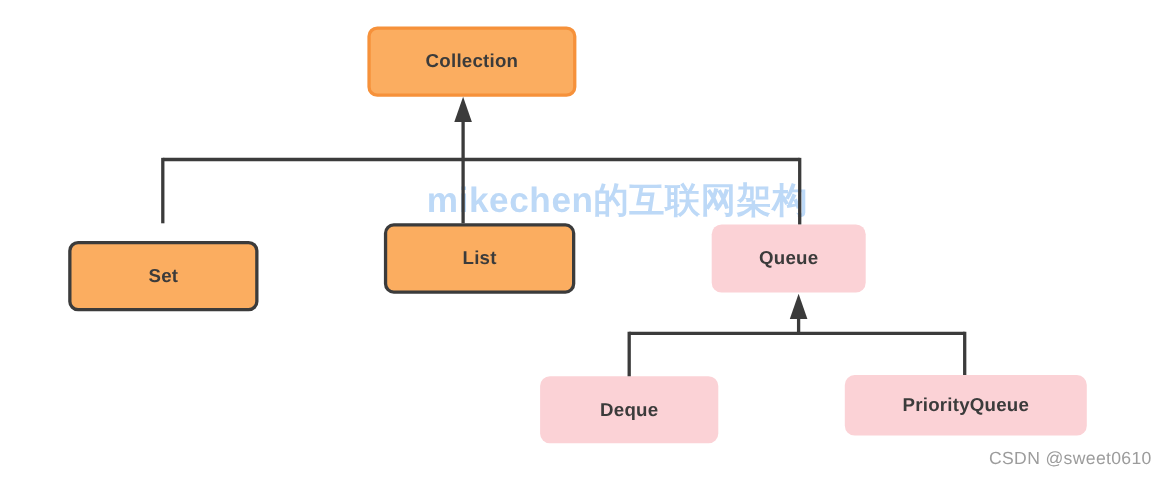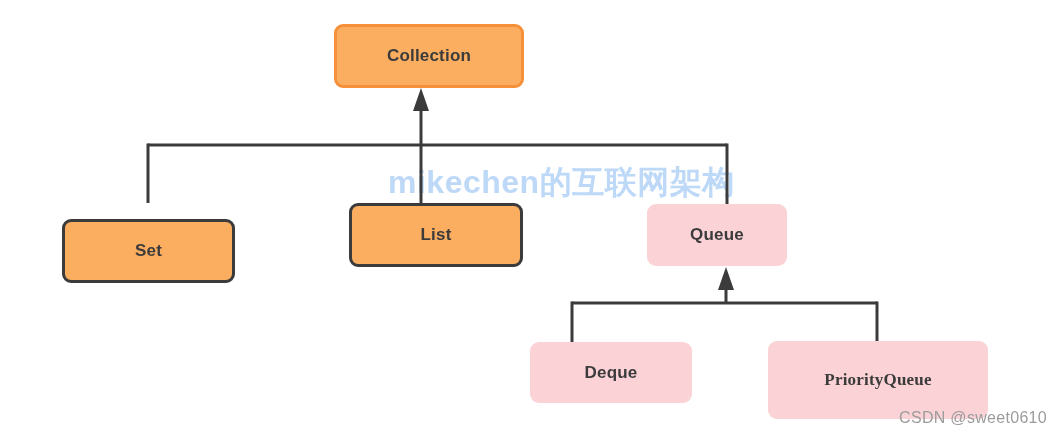--- a/index.html
+++ b/index.html
@@ -37,22 +37,22 @@
     border: 3px solid var(--dark-border, #3b3b3b);
   }
   .node--pink {                     
     background: var(--pink-fill, #fbd2d6);
     border: none;
   }
   #node-collection     { left: 334px; top: 24px;  width: 190px; height: 64px; }
   #node-set            { left: 62px;  top: 203px; width: 173px; height: 64px; margin-top: 16px; }
   #node-list           { left: 333px; top: 203px; width: 174px; height: 64px; margin-left: 16px; }
   #node-queue          { left: 647px; top: 204px; width: 140px; height: 62px; }
-  #node-deque          { left: 491px; top: 342px; width: 162px; height: 61px; margin-left: 39px; }
-  #node-priorityqueue  { left: 768px; top: 341px; width: 220px; height: 78px; font-family: Liberation Serif, serif; }
+  #node-deque          { left: 491px; top: 342px; width: 162px; height: 61px; }
+  #node-priorityqueue  { left: 768px; top: 341px; width: 220px; height: 55px; }
 
   
   .edges {
     position: absolute;
     left: 0; top: 0;
     width: 1057px;
     height: 438px;
     pointer-events: none;
     z-index: 3;
   }

